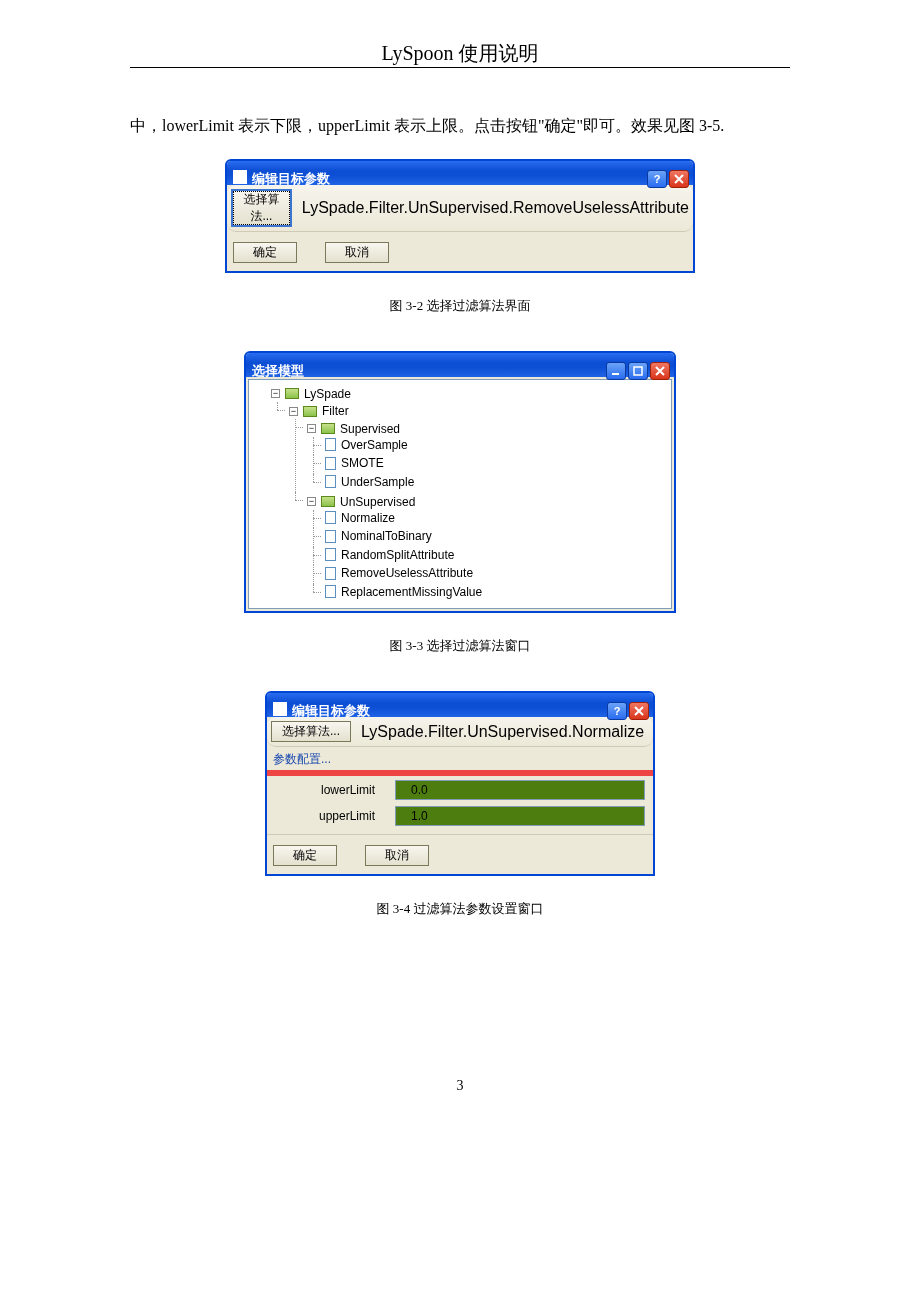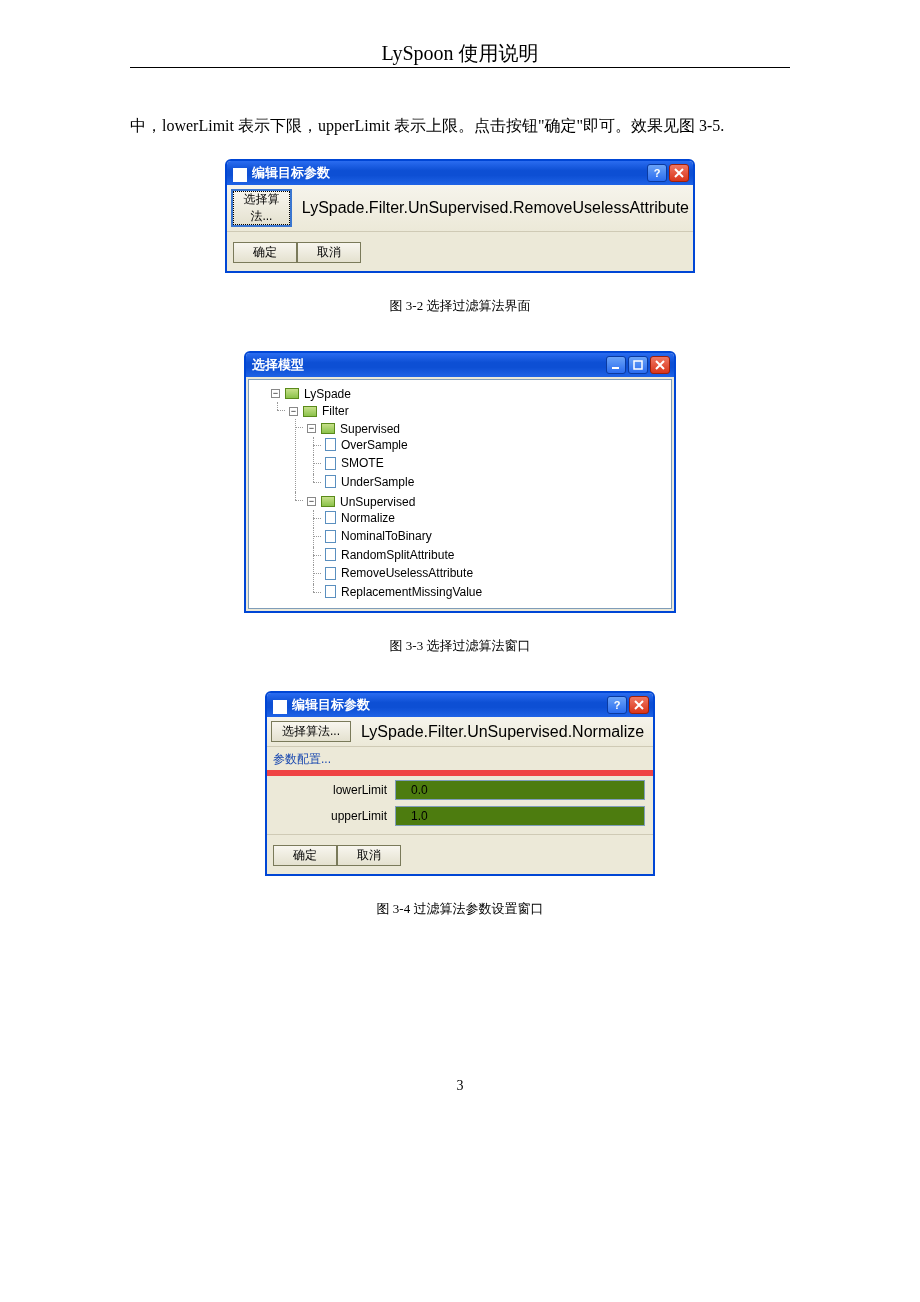--- a/index.html
+++ b/index.html
@@ -44,23 +44,23 @@
     font-family: Tahoma, Arial, sans-serif;
     font-size: 12px;
     color: #000;
     border-radius: 6px 6px 0 0;
     overflow: hidden;
   }
   .xp-titlebar {
     background: linear-gradient(to bottom, #2a6cf0 0%, #0d4fd4 40%, #0d4fd4 60%, #1f63e6 100%);
     color: #fff;
     font-weight: bold;
-    padding: 3px 4px 3px 6px;
+    padding: 9px 4px 3px 6px;
     display: flex;
-    align-items: flex-end;
+    align-items: flex-start;
     height: 24px;
     font-size: 13px;
   }
   .xp-titlebar .title-icon {
     width: 14px; height: 14px;
     background: #fff;
     margin-right: 5px;
     display: inline-block;
   }
   .xp-titlebar .title-text { flex: 1; white-space: nowrap; overflow: hidden; }
@@ -75,38 +75,39 @@
     font-weight: bold;
   }
   .win-btn.blue { background: linear-gradient(#6aa3f7,#2a6cf0); color:#fff; }
   .win-btn.red { background: linear-gradient(#f07762,#d9351a); color:#fff; border-color:#a0200a; }
   .win-btn svg { width: 10px; height: 10px; }
   .algo-row {
     display: flex; align-items: center; gap: 10px;
     padding: 4px 4px;
     border-bottom: 1px solid #cfcab5;
     background: linear-gradient(#f6f4ec,#ece9d8);
+    border-radius: 9px;
   }
   .xp-button {
     background: linear-gradient(#f8f6ef,#e4e1cf);
     border: 1px solid #7a7a5a;
     padding: 1px 10px;
     font-size: 12px;
     cursor: pointer;
     font-family: Tahoma, Arial, sans-serif;
   }
   .xp-button.focus {
     outline: 1px dotted #000;
     outline-offset: -3px;
     border: 2px solid #3a76d0;
     padding: 0 9px;
   }
   .algo-text { font-size: 16px; white-space: nowrap; }
   .btn-row {
-    display: flex; gap: 0;
+    display: flex; gap: 28px;
     padding: 10px 6px 8px 6px;
   }
   .btn-row .xp-button { min-width: 64px; }
 
   
   .tree-body {
     background: #fff;
     border: 1px solid #7f9db9;
     margin: 2px;
     padding: 4px 4px 10px 4px;
@@ -158,21 +159,21 @@
     color: #1a49b0;
     font-size: 12px;
     padding: 4px 6px 2px 6px;
     border-bottom: 6px solid #ef4444;
   }
   .param-row {
     display: flex; align-items: center;
     padding: 4px 8px 2px 8px;
   }
   .param-label {
-    width: 120px; text-align: right; padding-right: 8px;
+    width: 120px; text-align: right; padding-right: 20px;
     color: #000; font-size: 12px;
   }
   .param-input {
     flex: 1;
     border: 1px solid #7f9db9;
     background: #4d7c0f;
     padding: 2px 15px;
     font-size: 12px;
     font-family: Tahoma, Arial, sans-serif;
   }

